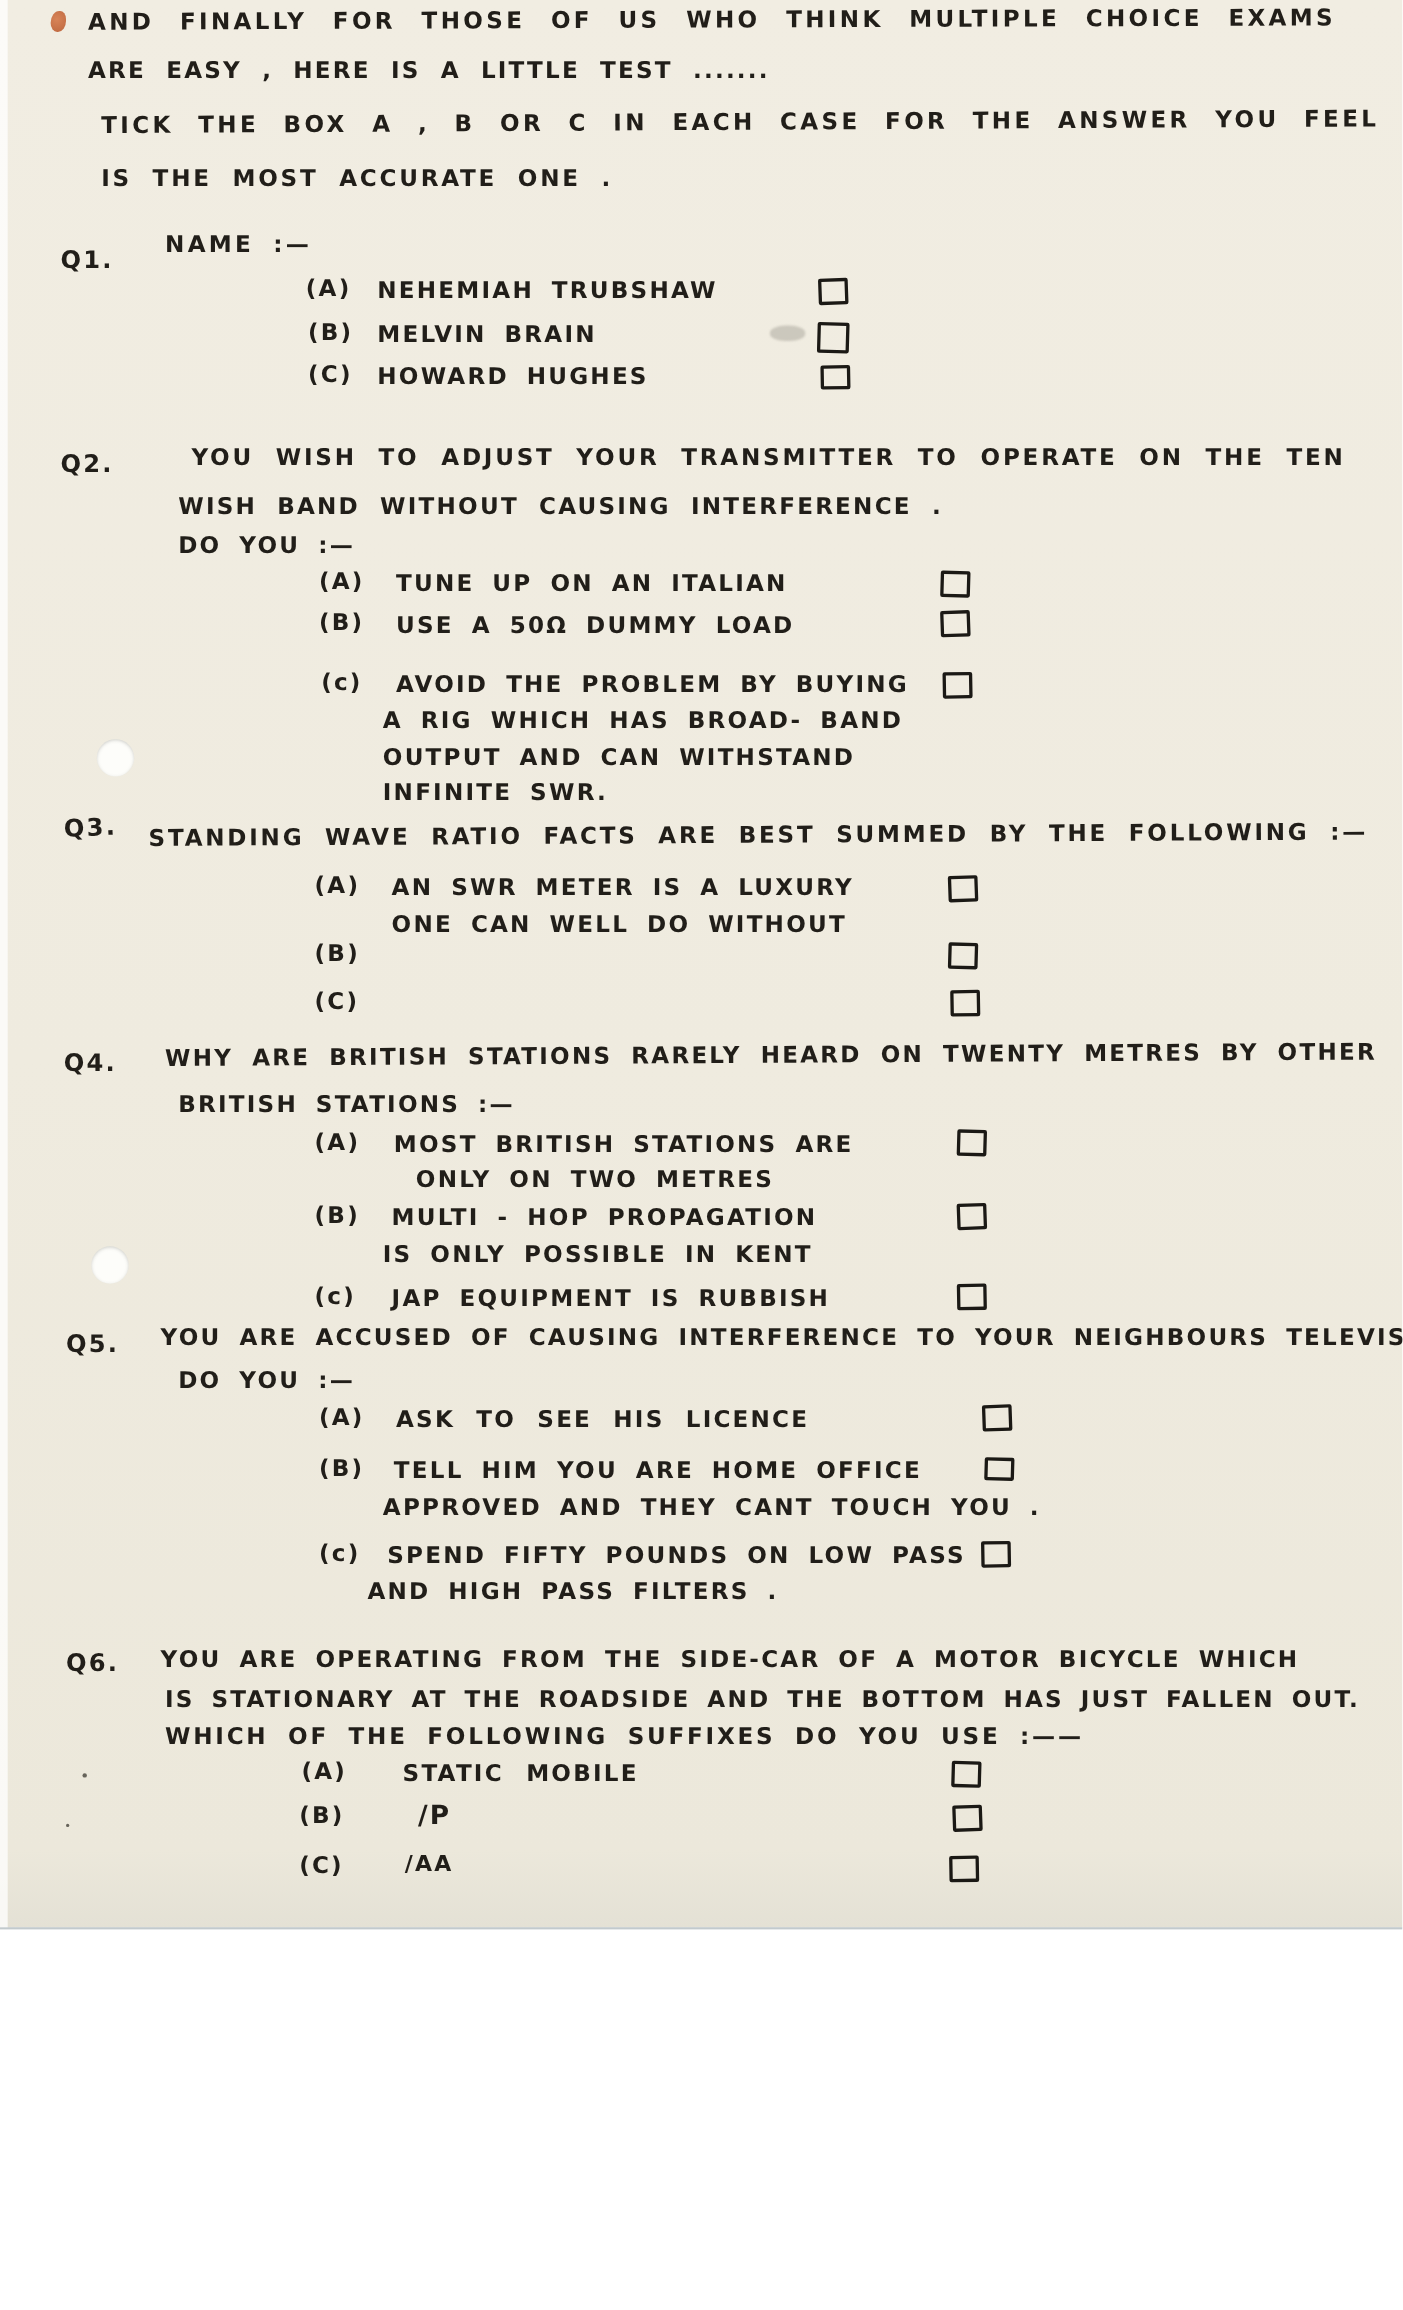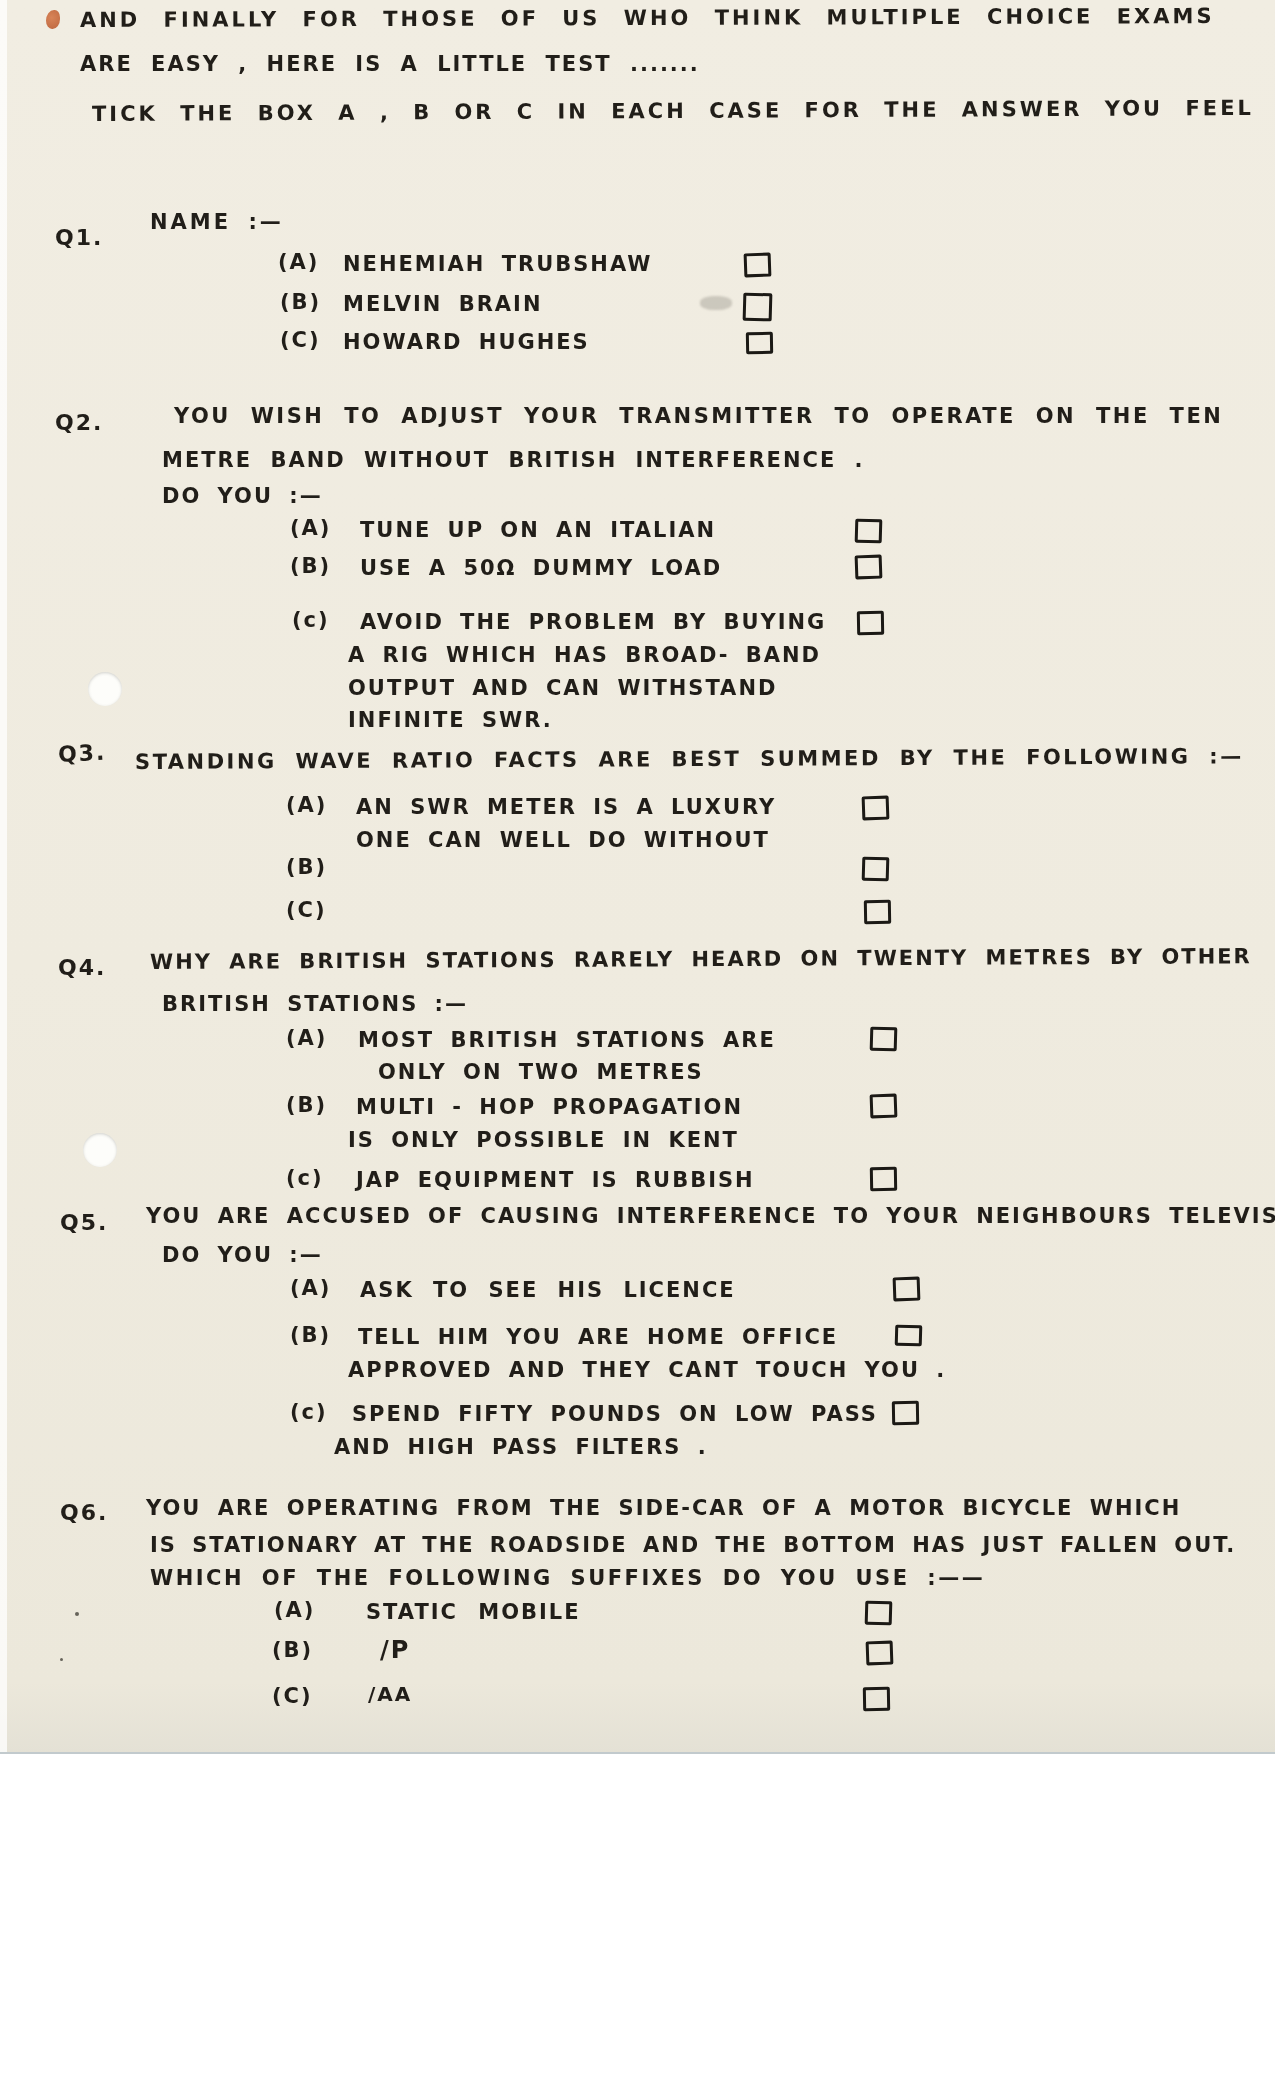--- a/index.html
+++ b/index.html
@@ -56,36 +56,37 @@
   <div class="mark"></div>
   <div class="hole" style="left:88px;top:672px;"></div>
   <div class="hole" style="left:83px;top:1133px;"></div>
   <div class="smudge" style="left:700px;top:296px;width:32px;height:14px;"></div>
   <div class="dot" style="left:75px;top:1612px;"></div>
   <div class="dot" style="left:60px;top:1658px;width:3px;height:3px;"></div>
 
   <div class="hl" style="left:80px;top:8px;letter-spacing:3px;word-spacing:13px;transform:rotate(-0.2deg);">AND FINALLY FOR THOSE OF US WHO THINK MULTIPLE CHOICE EXAMS</div>
   <div class="hl" style="left:80px;top:52px;word-spacing:9px;">ARE EASY , HERE IS A LITTLE TEST .......</div>
   <div class="hl" style="left:92px;top:102px;letter-spacing:3px;word-spacing:12px;transform:rotate(-0.3deg);">TICK THE BOX A , B OR C IN EACH CASE FOR THE ANSWER YOU FEEL</div>
+  <div class="hl" style="left:92px;top:150px;letter-spacing:2.5px;word-spacing:9px;">IS THE MOST ACCURATE ONE .</div>
 
   <div class="hl qnum" style="left:55px;top:213px;margin-top:12px;">Q1.</div>
   <div class="hl" style="left:150px;top:210px;letter-spacing:3px;">NAME :—</div>
   <div class="hl" style="left:278px;top:250px;">(A)</div>
   <div class="hl" style="left:343px;top:252px;">NEHEMIAH TRUBSHAW</div>
   <span class="cb t1" style="left:744px;top:253px;"></span>
   <div class="hl" style="left:280px;top:290px;">(B)</div>
   <div class="hl" style="left:343px;top:292px;">MELVIN BRAIN</div>
   <span class="cb t2" style="left:743px;top:293px;width:23px;height:22px;"></span>
   <div class="hl" style="left:280px;top:328px;">(C)</div>
   <div class="hl" style="left:343px;top:330px;">HOWARD HUGHES</div>
   <span class="cb t3" style="left:746px;top:332px;height:16px;"></span>
 
   <div class="hl qnum" style="left:55px;top:410px;">Q2.</div>
   <div class="hl" style="left:150px;top:404px;letter-spacing:2.5px;word-spacing:10px;margin-left:24px;">YOU WISH TO ADJUST YOUR TRANSMITTER TO OPERATE ON THE TEN</div>
-  <div class="hl" style="left:162px;top:448px;word-spacing:9px;">METRE BAND WITHOUT BRITISH INTERFERENCE .</div>
+  <div class="hl" style="left:162px;top:448px;word-spacing:9px;">WISH BAND WITHOUT CAUSING INTERFERENCE .</div>
   <div class="hl" style="left:162px;top:484px;">DO YOU :—</div>
   <div class="hl" style="left:290px;top:516px;">(A)</div>
   <div class="hl" style="left:360px;top:518px;">TUNE UP ON AN ITALIAN</div>
   <span class="cb t2" style="left:855px;top:519px;"></span>
   <div class="hl" style="left:290px;top:554px;">(B)</div>
   <div class="hl" style="left:360px;top:556px;">USE A 50Ω DUMMY LOAD</div>
   <span class="cb t1" style="left:855px;top:555px;"></span>
   <div class="hl" style="left:292px;top:608px;">(c)</div>
   <div class="hl" style="left:360px;top:610px;">AVOID THE PROBLEM BY BUYING</div>
   <span class="cb t3" style="left:857px;top:611px;"></span>

